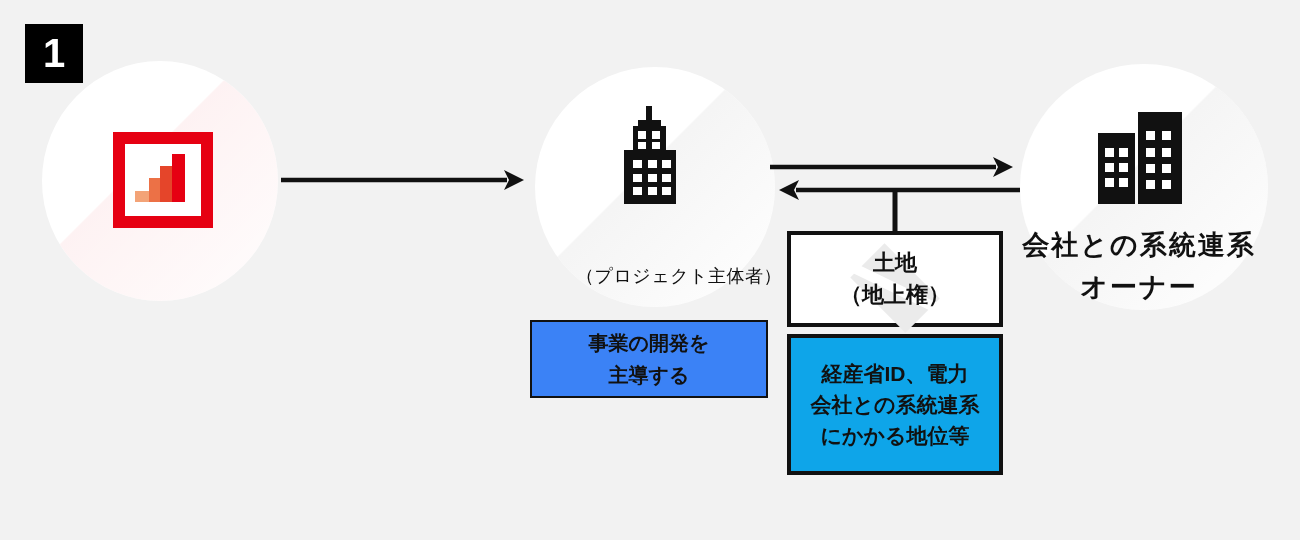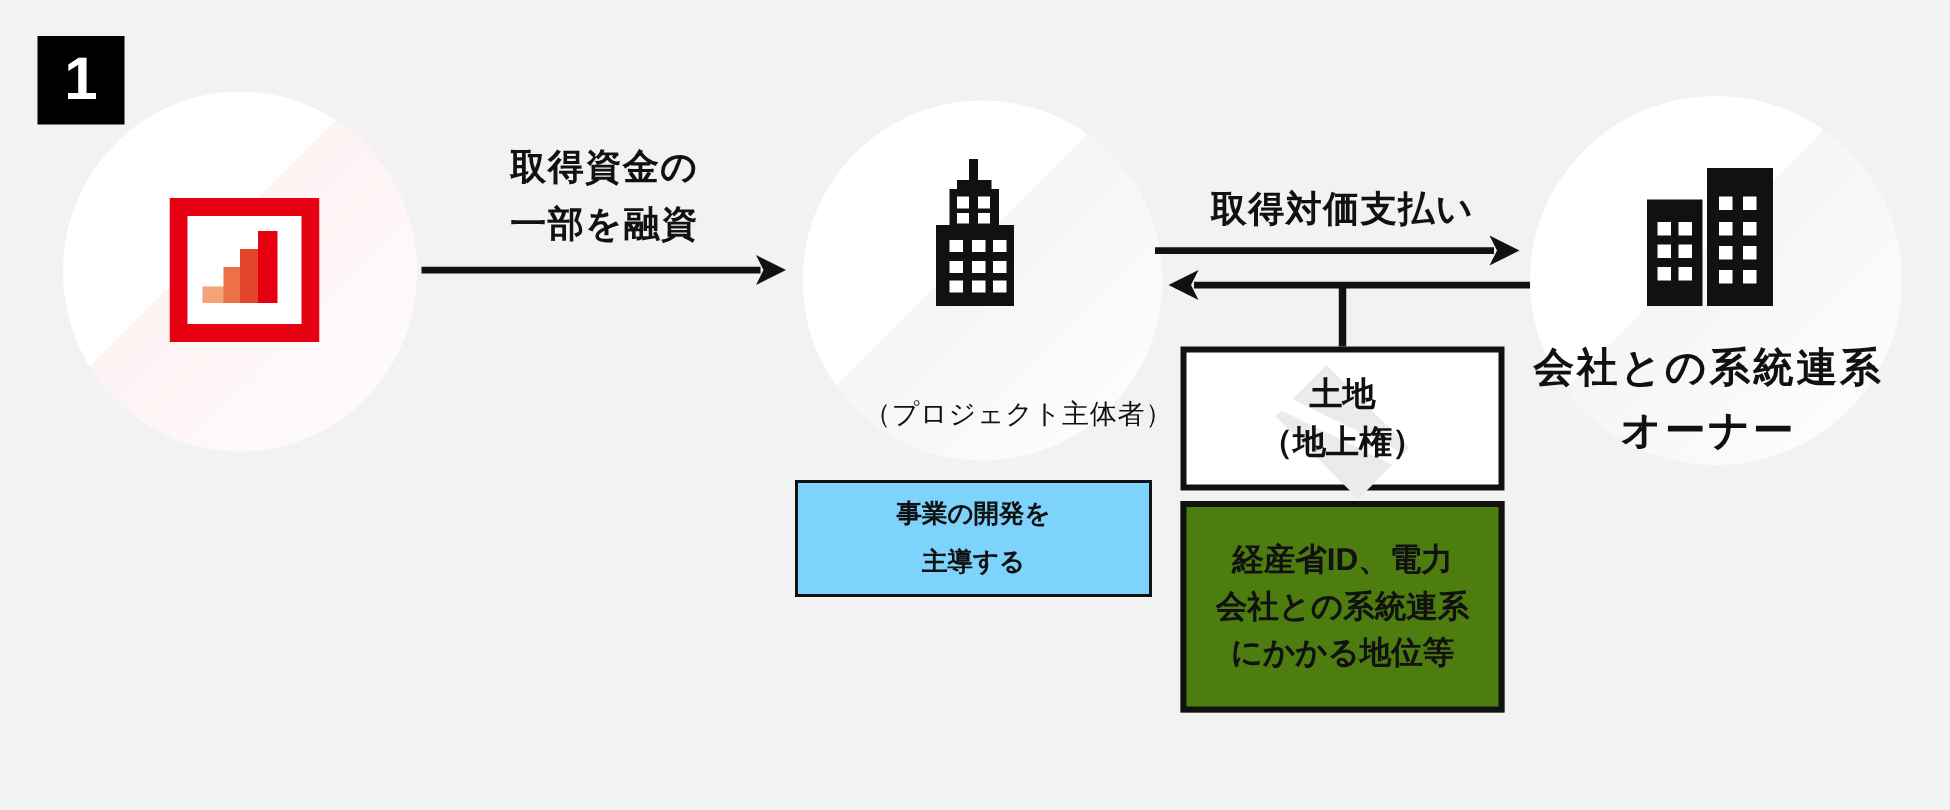--- a/index.html
+++ b/index.html
@@ -23,23 +23,23 @@
   .lbl{position:absolute;text-align:center;font-weight:700;white-space:pre-line;z-index:4;}
   #loan-label{left:278px;top:93px;width:250px;font-size:24px;line-height:38px;letter-spacing:1px;}
   #payment-label{left:775px;top:123px;width:240px;font-size:24px;letter-spacing:1px;}
   #borrower-title{left:552px;top:220px;width:200px;font-size:27px;letter-spacing:1px;}
   #borrower-subtitle{left:522px;top:264px;width:260px;font-size:18px;font-weight:500;letter-spacing:0.5px;text-align:right;}
   #owner-title{left:1019px;top:224px;width:240px;font-size:27px;line-height:42px;letter-spacing:2px;}
   .box{
     position:absolute;box-sizing:border-box;display:flex;align-items:center;justify-content:center;
     text-align:center;font-weight:700;white-space:pre-line;z-index:4;
   }
-  #role-box{left:530px;top:320px;width:238px;height:78px;border:2.5px solid #111;background:#7dd3fc;font-size:17px;line-height:32px;}
+  #role-box{left:530px;top:320px;width:238px;height:78px;border:2.5px solid #111;background:#3b82f6;font-size:20px;line-height:32px;}
   #land-box{left:787px;top:231px;width:216px;height:96px;border:4px solid #111;background:#fff;font-size:22px;line-height:32px;}
-  #rights-box{left:787px;top:334px;width:216px;height:141px;border:4px solid #111;background:#4d7c0f;font-size:21px;line-height:31px;}
+  #rights-box{left:787px;top:334px;width:216px;height:141px;border:4px solid #111;background:#0ea5e9;font-size:21px;line-height:31px;}
   .box .box-text{position:relative;z-index:2;}
   .diamond{
     position:absolute;left:50%;top:60%;width:78px;height:78px;z-index:1;
     transform:translate(-50%,-50%) rotate(45deg) scaleY(0.62);background:#ebebeb;
   }
   .diamond-stripe{
     position:absolute;left:50%;top:60%;width:110px;height:10px;z-index:1;
     transform:translate(-50%,-50%) rotate(26deg);background:#fff;
   }
   .arrow-layer{position:absolute;left:0;top:0;z-index:3;}
@@ -116,23 +116,20 @@
       <line x1="770" y1="167" x2="996" y2="167" stroke="#111" stroke-width="4.5"></line>
       <path d="M1013,167 L993,157 L998,167 L993,177 Z" fill="#111"></path>
     </g>
     <g>
       <line x1="1020" y1="190" x2="796" y2="190" stroke="#111" stroke-width="4.5"></line>
       <path d="M779,190 L799,180 L794,190 L799,200 Z" fill="#111"></path>
     </g>
     <line x1="895" y1="190" x2="895" y2="233" stroke="#111" stroke-width="5"></line>
   </svg>
 
-  <div class="lbl" id="loan-label">取得資金の
-一部を融資</div>
-  <div class="lbl" id="payment-label">取得対価支払い</div>
   <div class="lbl" id="borrower-subtitle">（プロジェクト主体者）</div>
   <div class="lbl" id="owner-title">会社との系統連系
 オーナー</div>
 
   <div class="box" id="role-box">
     <span class="box-text">事業の開発を
 主導する</span>
   </div>
 
   <div class="box" id="land-box">

